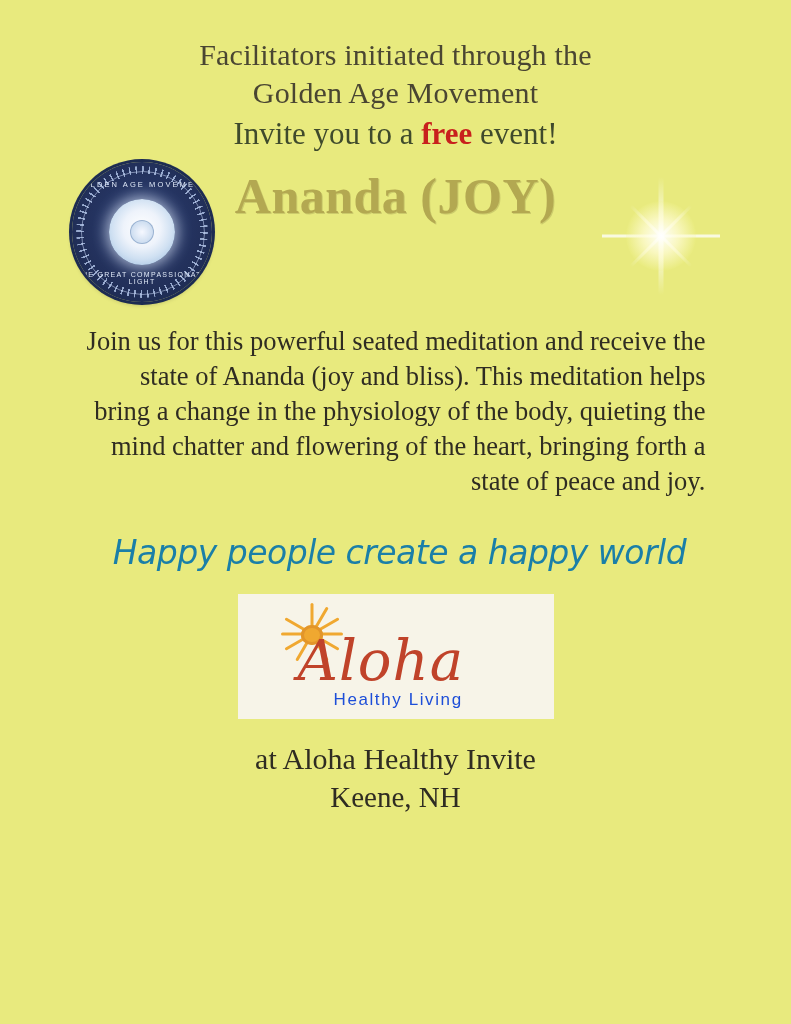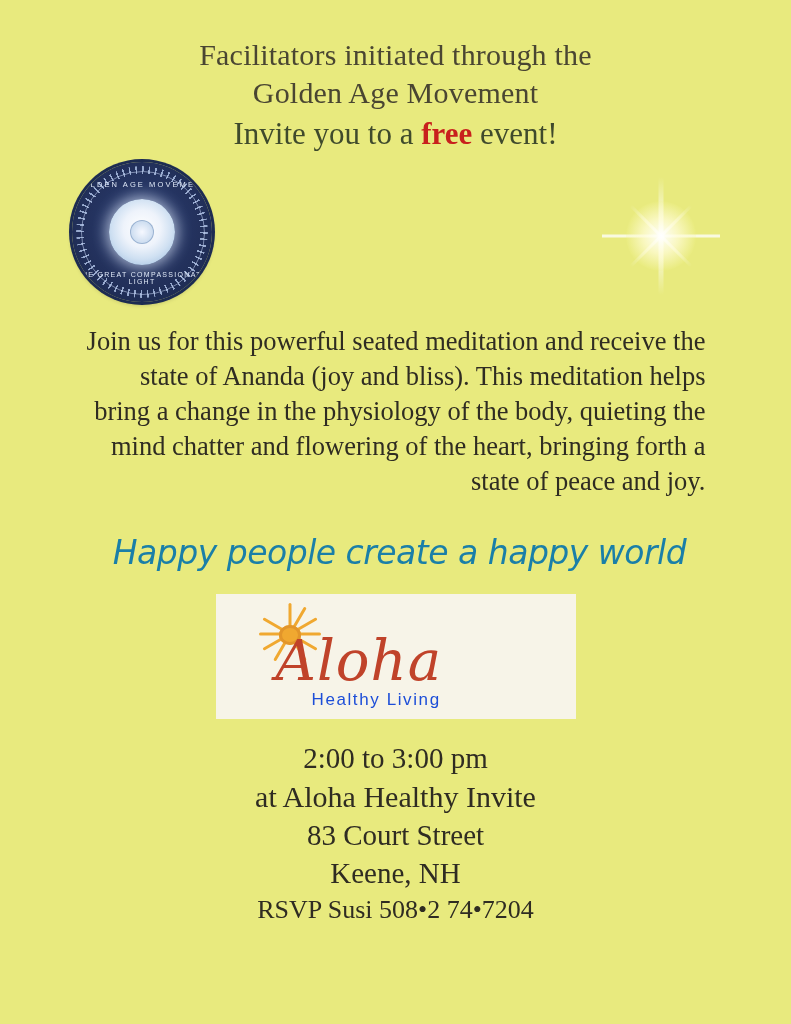--- a/index.html
+++ b/index.html
@@ -181,21 +181,20 @@
     padding-left: 8px;
   }
 
   
   .logo-box {
     margin: 22px auto 0;
     width: 316px;
     height: 125px;
     background: #f7f4e8;
     position: relative;
-    padding-left: 44px;
   }
   .sun {
     position: absolute;
     left: 46px;
     top: 14px;
     width: 56px;
     height: 52px;
   }
   .sun-core {
     position: absolute;
@@ -269,20 +268,21 @@
       <div class="seal-ticks"></div>
       <div class="seal-ring"></div>
       <div class="seal-text-top">GOLDEN AGE MOVEMENT</div>
       <div class="seal-core">
         <div class="seal-core-inner"></div>
       </div>
       <div class="seal-text-bottom">THE GREAT COMPASSIONATE LIGHT</div>
     </div>
 
     <div class="title">
+      <div>Ananda (JOY)</div>
     </div>
 
     <div class="starburst">
       <div class="ray ray-d1"></div>
       <div class="ray ray-d2"></div>
       <div class="ray ray-v"></div>
       <div class="ray ray-h"></div>
       <div class="glow"></div>
     </div>
   </div>
@@ -303,20 +303,17 @@
       <div class="sun-ray" style="transform:translate(-50%,-50%) rotate(240deg) translateY(-18px);"></div>
       <div class="sun-ray" style="transform:translate(-50%,-50%) rotate(270deg) translateY(-18px);"></div>
       <div class="sun-ray" style="transform:translate(-50%,-50%) rotate(300deg) translateY(-18px);"></div>
       <div class="sun-core"></div>
     </div>
     <div class="aloha-word">Aloha</div>
     <div class="aloha-sub">Healthy Living</div>
   </div>
 
   <div class="details">
-    <div class="detail d-time">2:00 to 3:00 pm</div>
     <div class="detail d-venue">at Aloha Healthy Invite</div>
-    <div class="detail d-street">83 Court Street</div>
     <div class="detail d-city">Keene, NH</div>
-    <div class="detail d-rsvp">RSVP Susi 508•2 74•7204</div>
   </div>
 
 </div>
 
 </body></html>

